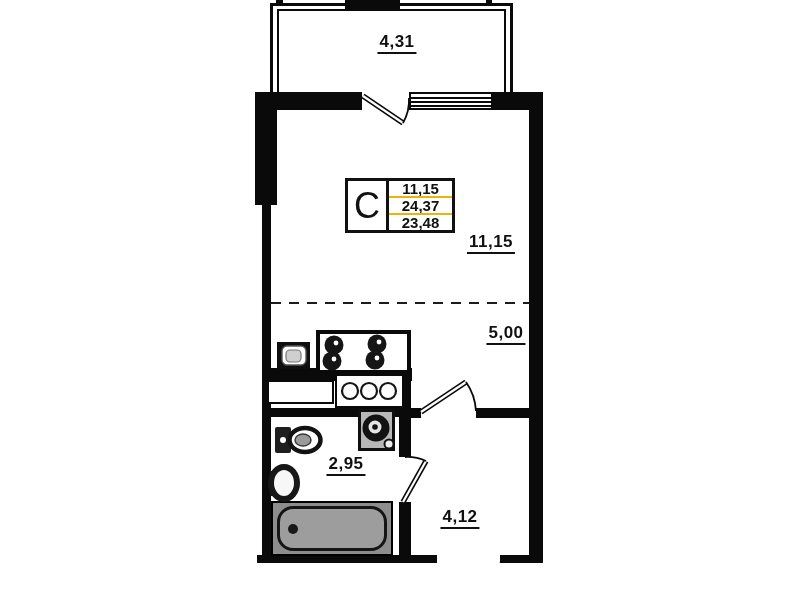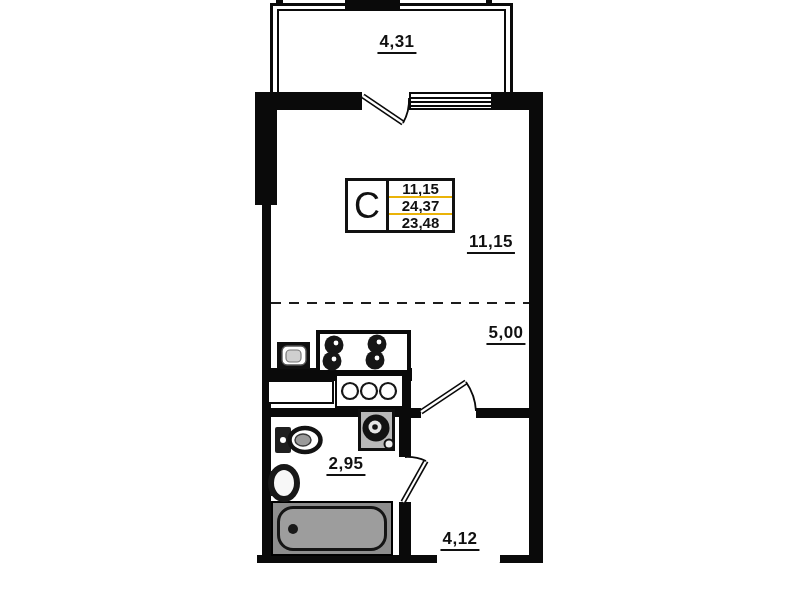--- a/index.html
+++ b/index.html
@@ -98,21 +98,21 @@
     <div class="vals">
       <div>11,15</div>
       <div>24,37</div>
       <div>23,48</div>
     </div>
   </div>
 
   <div class="area-label" style="left:491px;top:233px;">11,15</div>
   <div class="area-label" style="left:474px;top:324px;margin-left:32px;">5,00</div>
   <div class="area-label" style="left:346px;top:455px;">2,95</div>
-  <div class="area-label" style="left:460px;top:530px;">4,12</div>
+  <div class="area-label" style="left:460px;top:508px;">4,12</div>
 
   <div class="stove"></div>
   <div class="ksink"></div>
   <div class="counterL"></div>
   <div class="counterC"></div>
 
   <div class="wbasin"></div>
   <div class="tank"></div>
   <div class="tub"></div>
   <div class="tub-in"></div>

